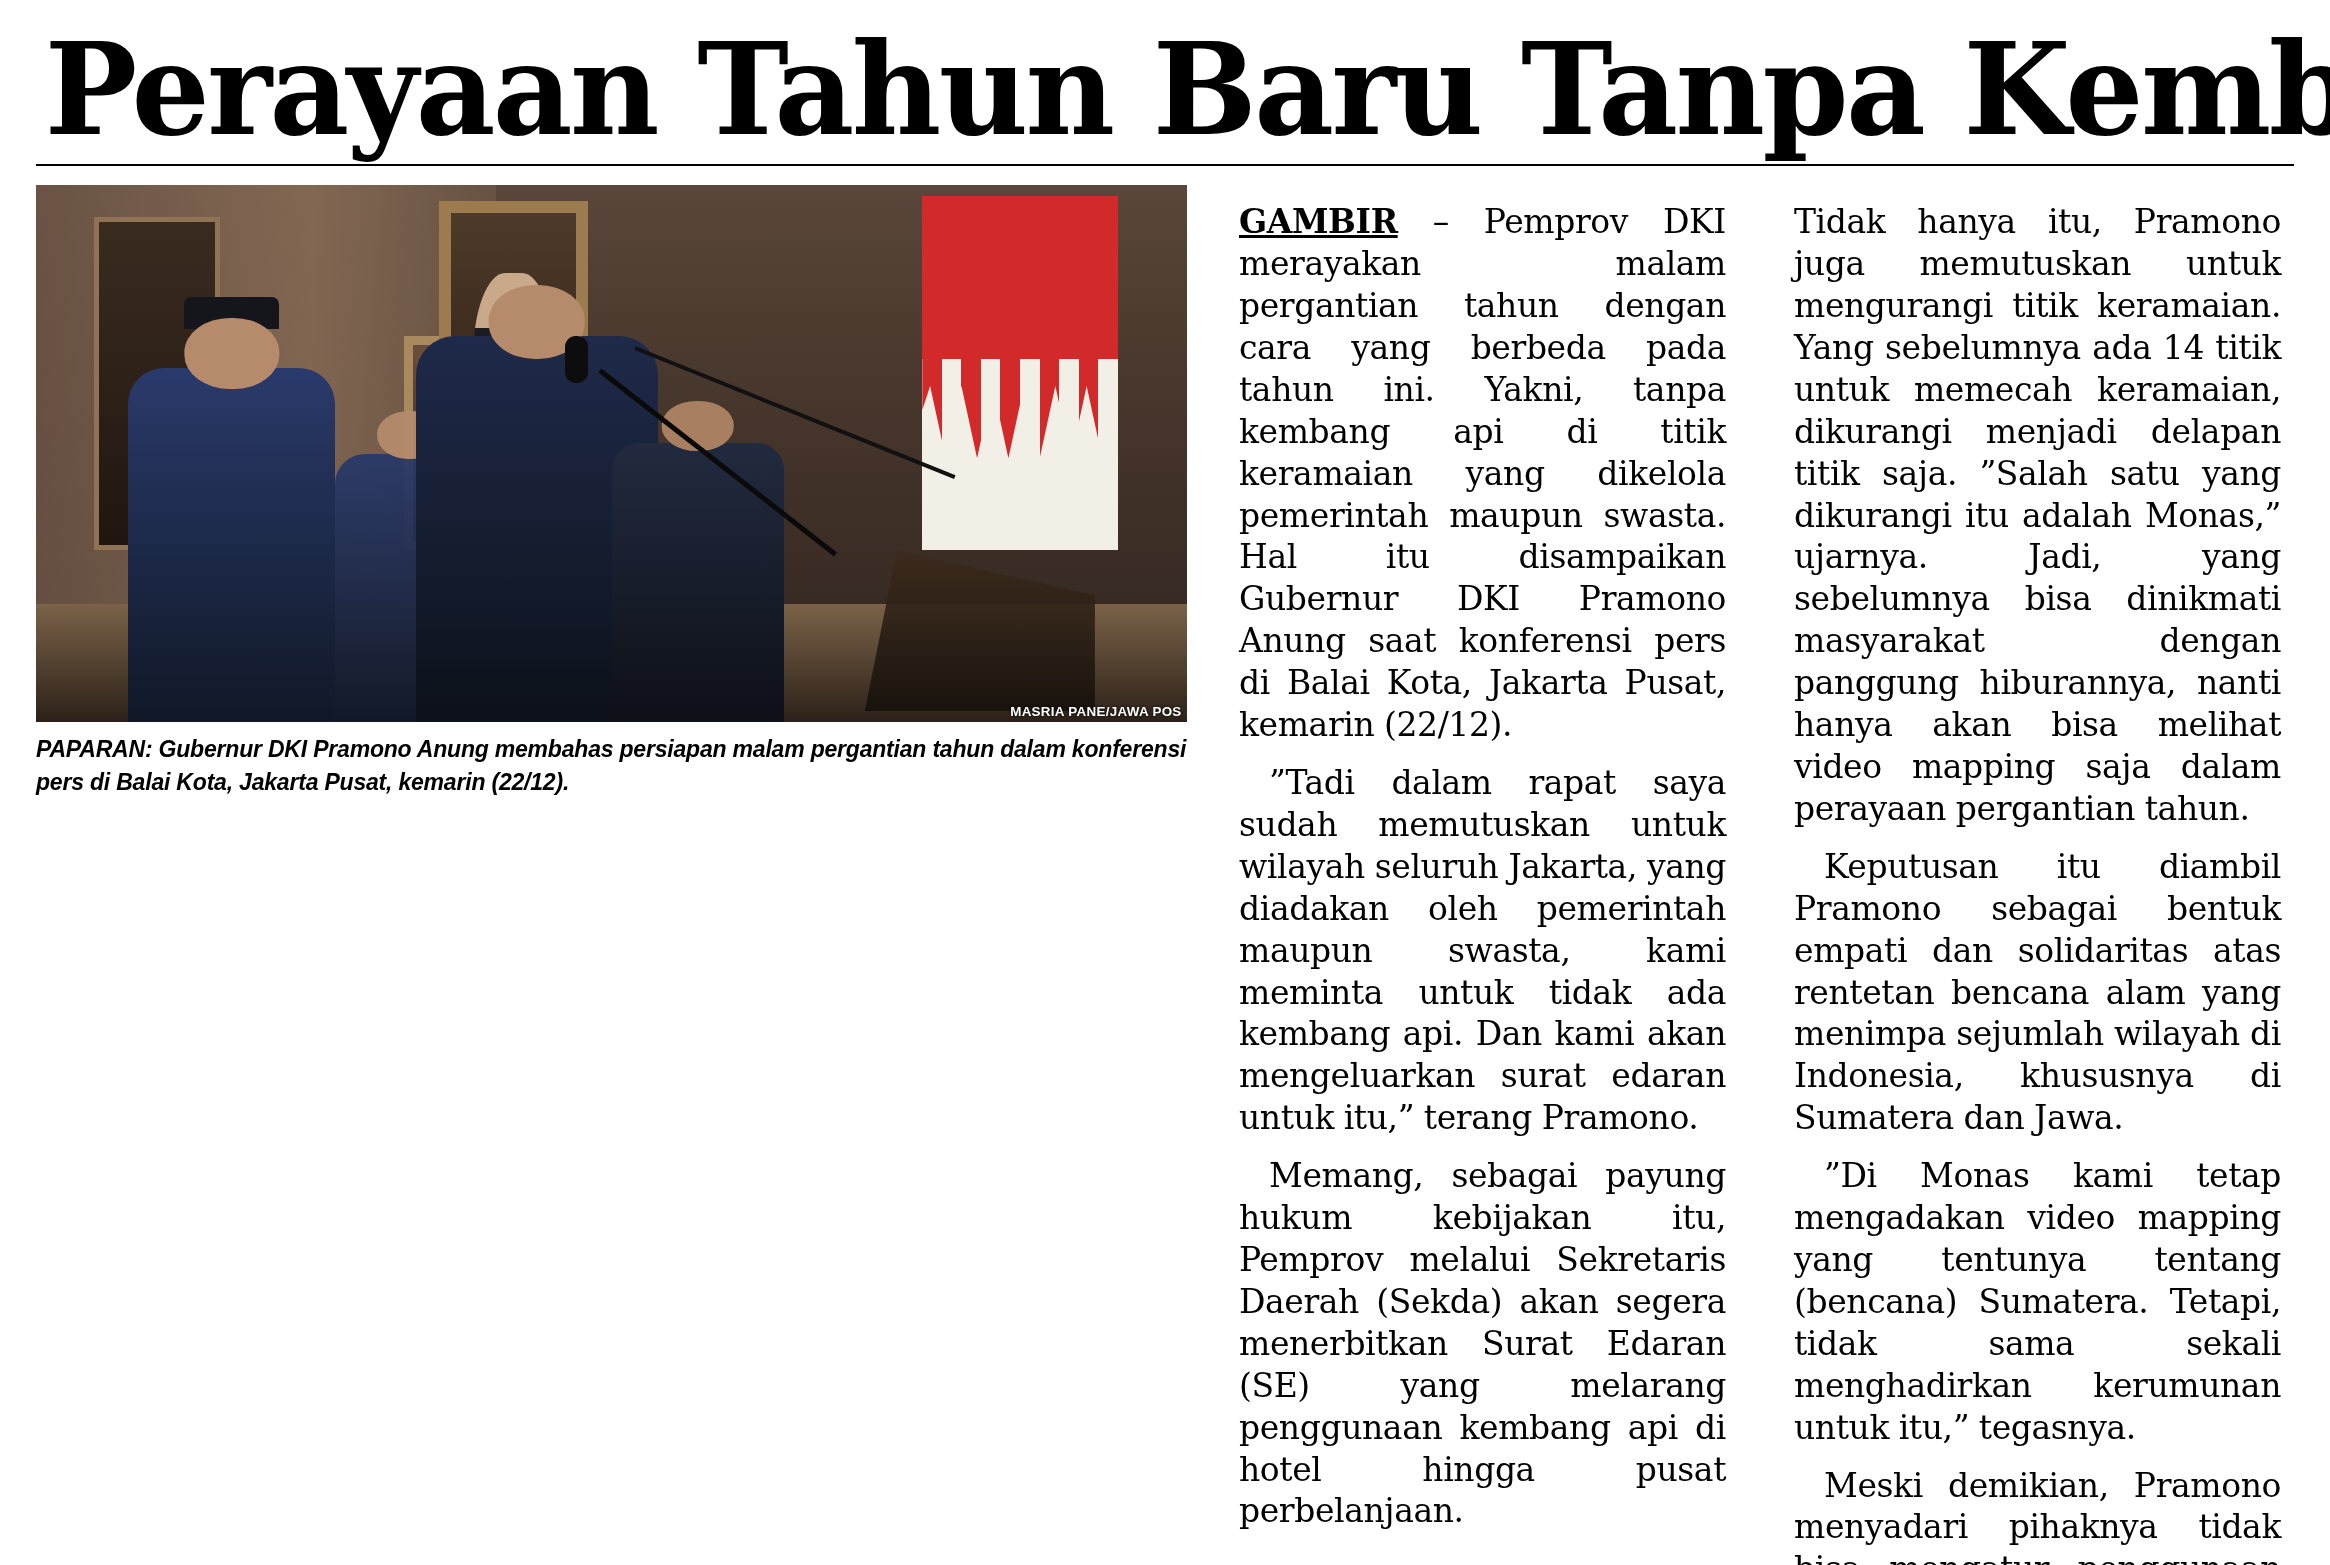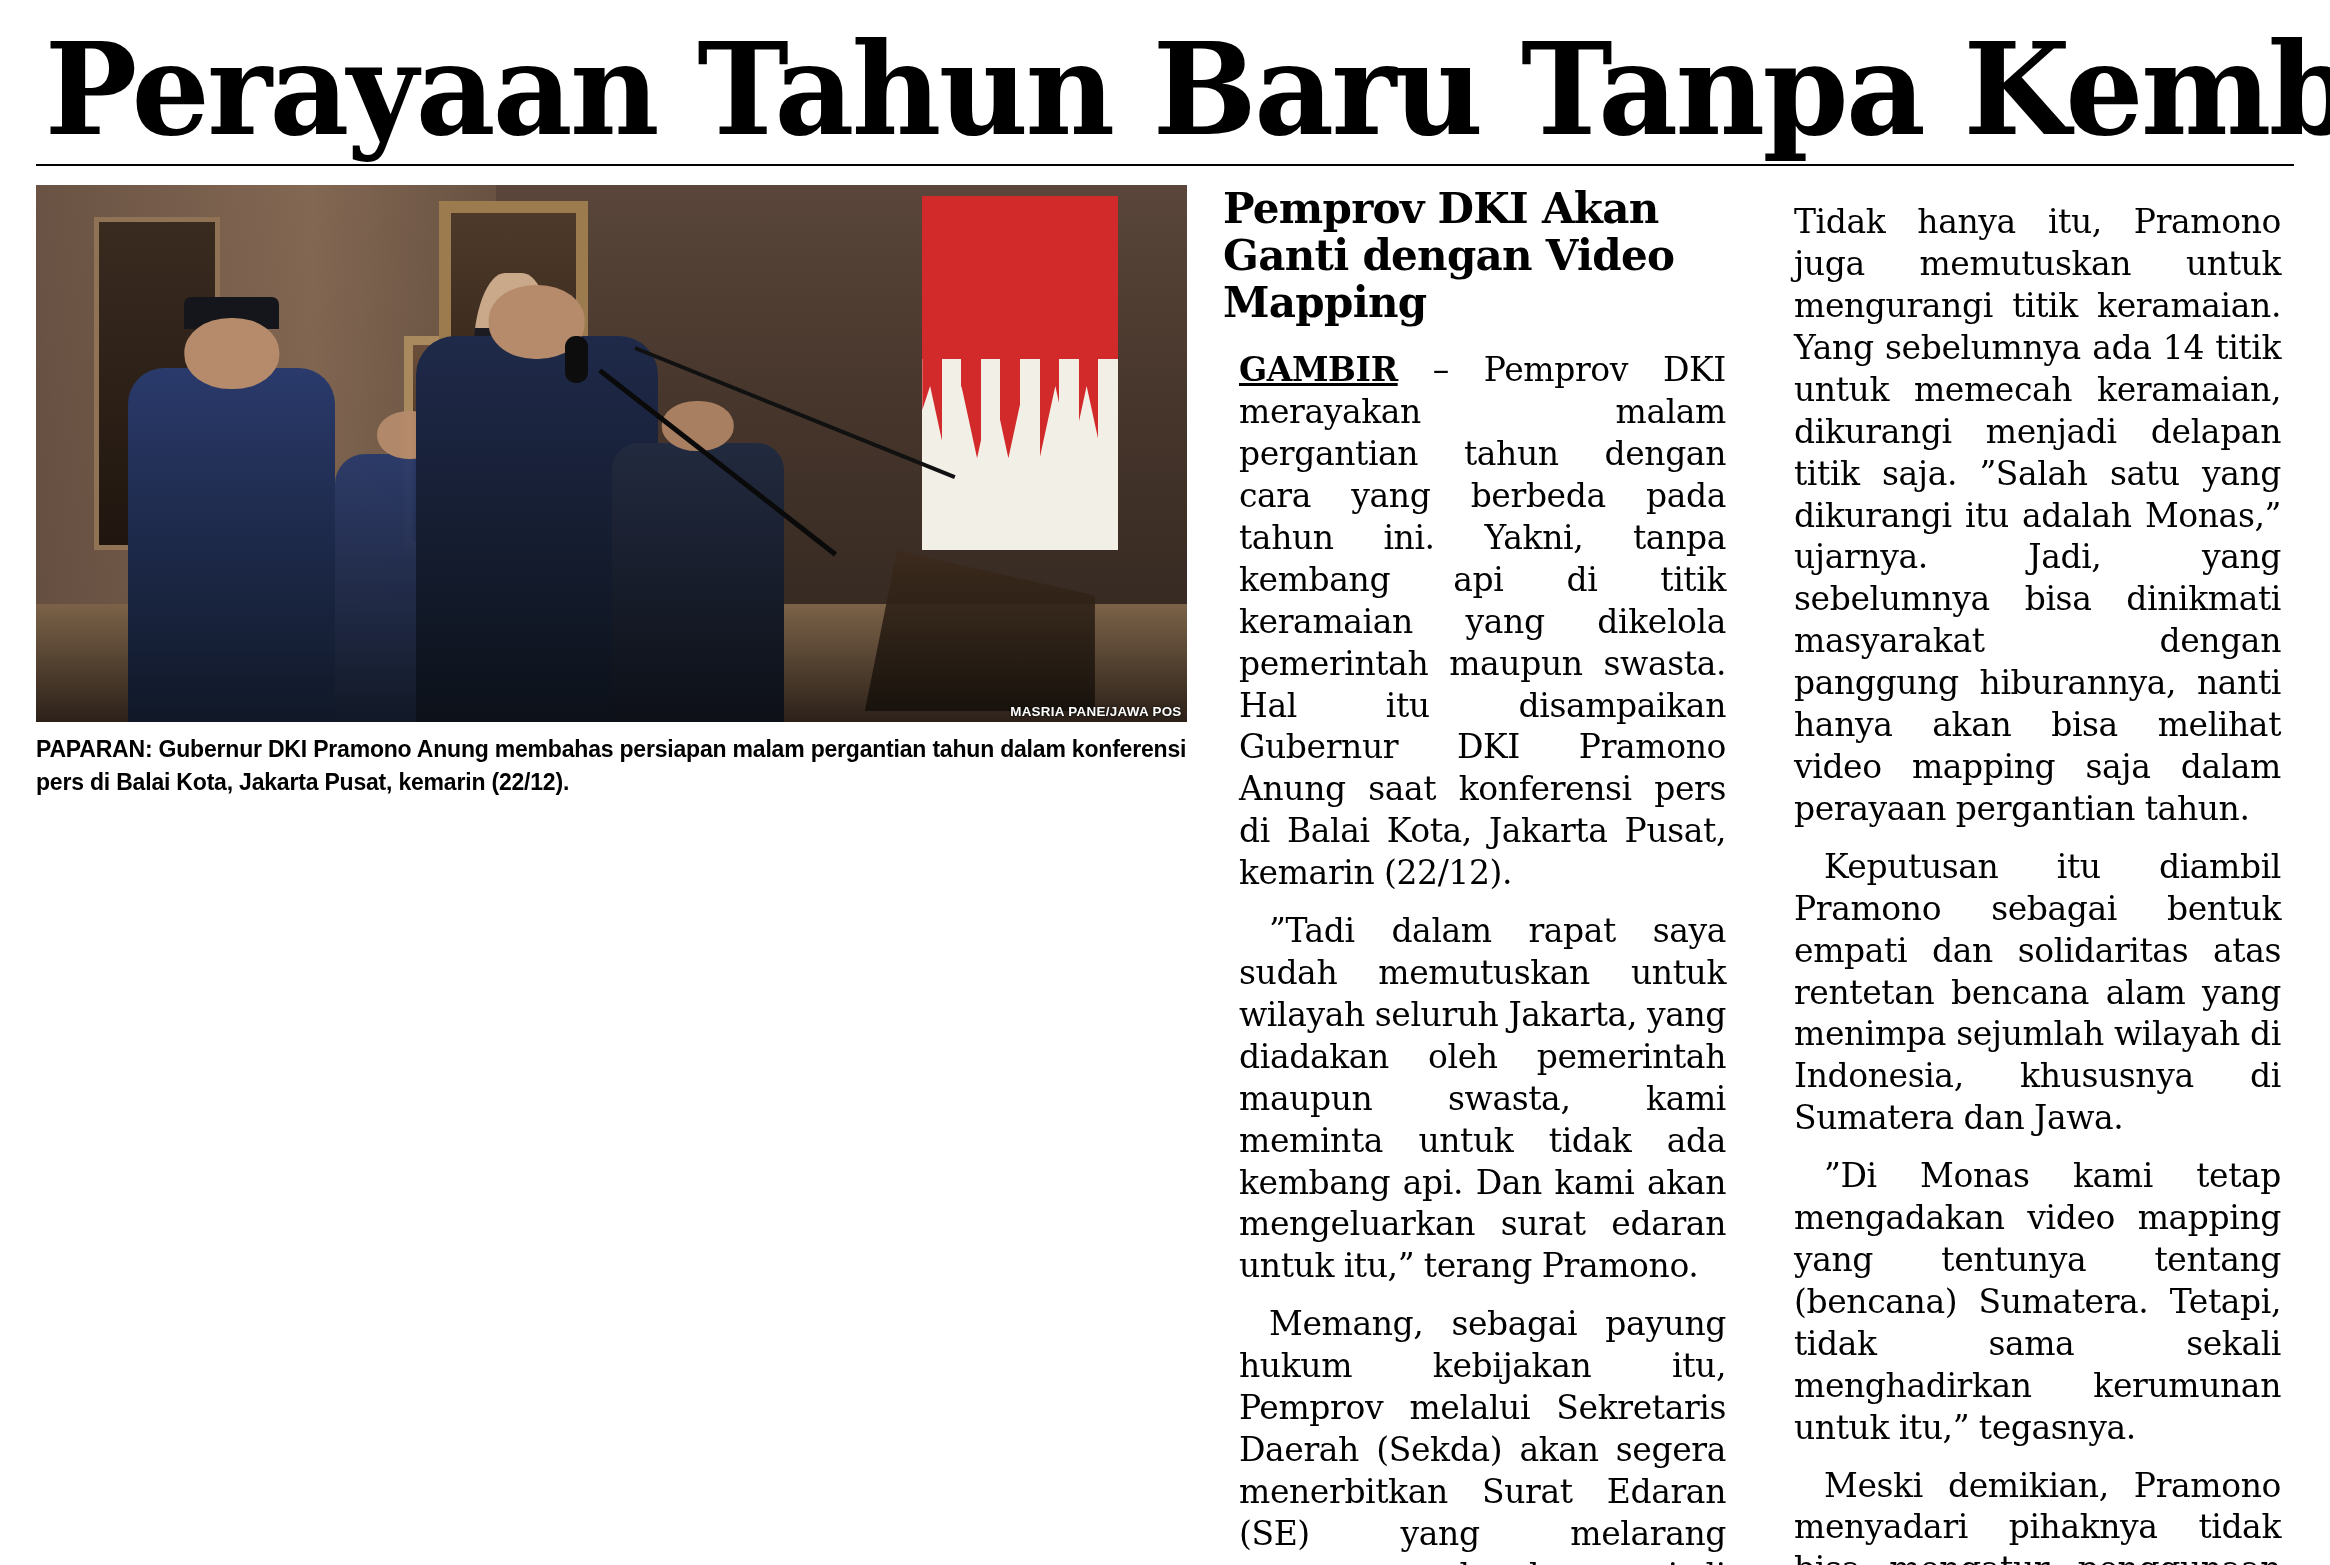--- a/index.html
+++ b/index.html
@@ -71,20 +71,21 @@
     letter-spacing: 0.3px;
     text-shadow: 0 0 2.7px #000;
   }
   .caption {
     font-family: "Liberation Sans", sans-serif;
     font-weight: bold;
     font-size: 23px;
     line-height: 1.42;
     margin-top: 10.7px;
     letter-spacing: -0.2px;
+    font-style: italic;
   }
 
   
   .col {
     width: 519px;
     flex: 0 0 519px;
   }
   .subhead {
     font-family: "DejaVu Serif", serif;
     font-size: 42px;
@@ -269,21 +270,20 @@
         <div class="mic2"></div>
         <div class="chair"></div>
         <div class="photo-credit">MASRIA PANE/JAWA POS</div>
       </div>
       <div class="caption">
         <span>PAPARAN:</span><span> Gubernur DKI Pramono Anung membahas persiapan malam pergantian tahun dalam konferensi pers di Balai Kota, Jakarta Pusat, kemarin (22/12).</span>
       </div>
     </div>
 
     <div class="col">
-      <h2 class="subhead">Pemprov DKI Akan Ganti dengan Video Mapping</h2>
       <p class="body-p"><span class="dateline">GAMBIR</span><span> – Pemprov DKI merayakan malam pergantian tahun dengan cara yang berbeda pada tahun ini. Yakni, tanpa kembang api di titik keramaian yang dikelola pemerintah maupun swasta. Hal itu disampaikan Gubernur DKI Pramono Anung saat konferensi pers di Balai Kota, Jakarta Pusat, kemarin (22/12).</span></p>
       <p class="body-p">”Tadi dalam rapat saya sudah memutuskan untuk wilayah seluruh Jakarta, yang diadakan oleh pemerintah maupun swasta, kami meminta untuk tidak ada kembang api. Dan kami akan mengeluarkan surat edaran untuk itu,” terang Pramono.</p>
       <p class="body-p">Memang, sebagai payung hukum kebijakan itu, Pemprov melalui Sekretaris Daerah (Sekda) akan segera menerbitkan Surat Edaran (SE) yang melarang penggunaan kembang api di hotel hingga pusat perbelanjaan.</p>
     </div>
 
     <div class="col">
       <p class="body-p">Tidak hanya itu, Pramono juga memutuskan untuk mengurangi titik keramaian. Yang sebelumnya ada 14 titik untuk memecah keramaian, dikurangi menjadi delapan titik saja. ”Salah satu yang dikurangi itu adalah Monas,” ujarnya. Jadi, yang sebelumnya bisa dinikmati masyarakat dengan panggung hiburannya, nanti hanya akan bisa melihat video mapping saja dalam perayaan pergantian tahun.</p>
       <p class="body-p">Keputusan itu diambil Pramono sebagai bentuk empati dan solidaritas atas rentetan bencana alam yang menimpa sejumlah wilayah di Indonesia, khususnya di Sumatera dan Jawa.</p>
       <p class="body-p">”Di Monas kami tetap mengadakan video mapping yang tentunya tentang (bencana) Sumatera. Tetapi, tidak sama sekali menghadirkan kerumunan untuk itu,” tegasnya.</p>
       <p class="body-p"><span>Meski demikian, Pramono menyadari pihaknya tidak bisa mengatur penggunaan kembang api yang bersifat personal oleh masyarakat. </span><span class="tag">(rya/ind)</span></p>

